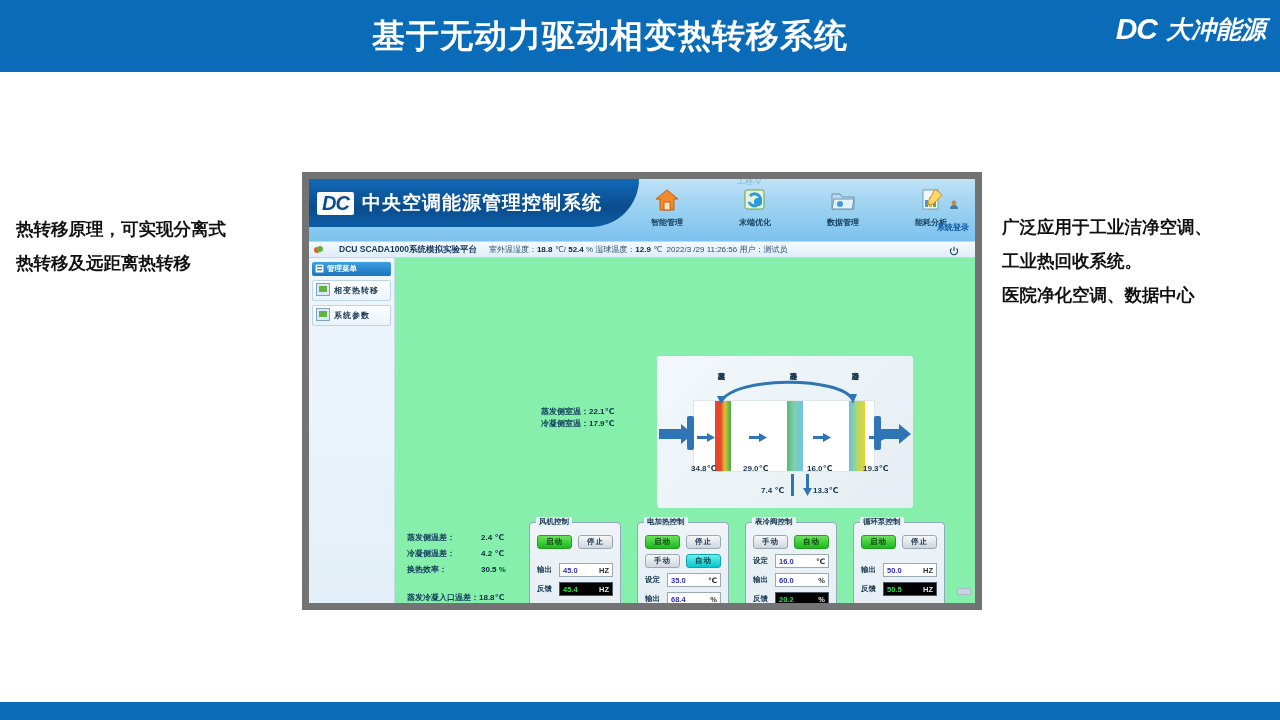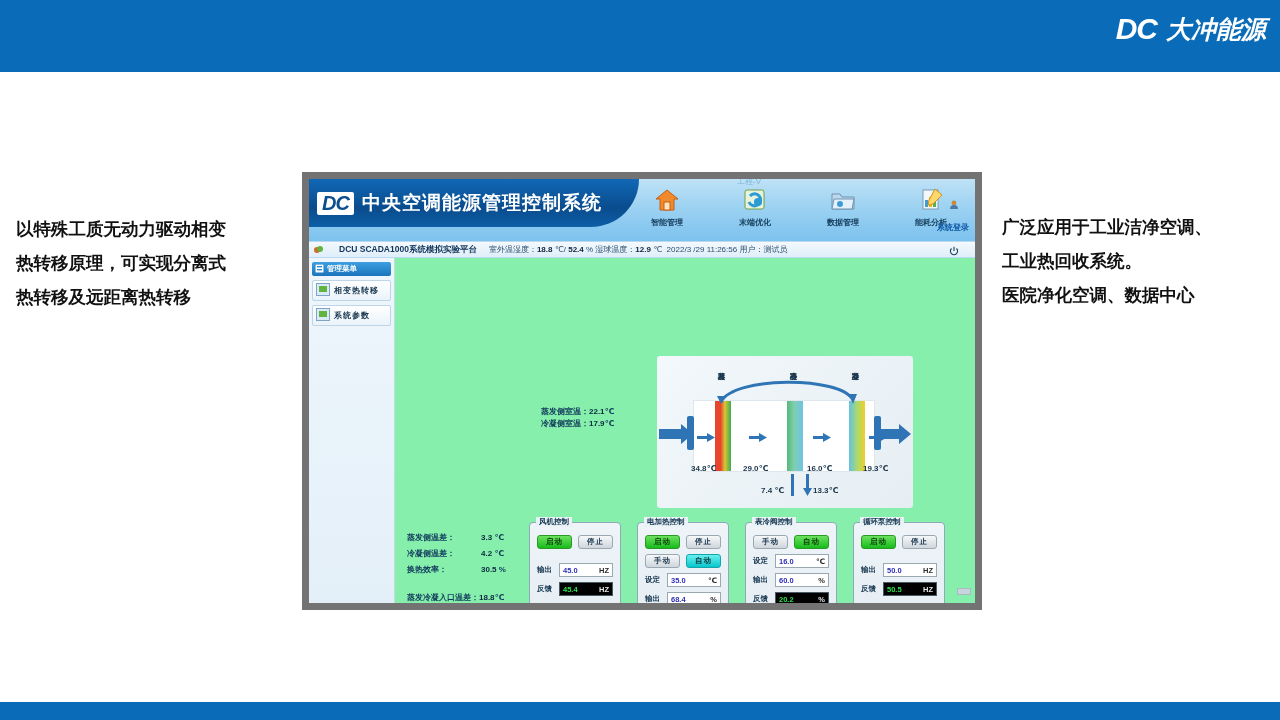--- a/index.html
+++ b/index.html
@@ -208,28 +208,28 @@
 
   .scroll-nub {
     position:absolute; right:4px; bottom:22px; width:14px; height:7px;
     background:#c7d4dc; border:1px solid #aab9c3;
   }
 </style>
 </head>
 <body>
 
 <div class="slide-header">
+  <div class="slide-title">基于无动力驱动相变热转移系统</div>
   <div class="brand-logo">
     <span class="brand-dc">DC</span>
     <span class="brand-cn">大冲能源</span>
   </div>
 </div>
 
 <div class="caption left">
-  <div>以特殊工质无动力驱动相变</div>
   <div>热转移原理，可实现分离式</div>
   <div>热转移及远距离热转移</div>
 </div>
 <div class="caption right">
   <div>广泛应用于工业洁净空调、</div>
   <div>工业热回收系统。</div>
   <div>医院净化空调、数据中心</div>
 </div>
 
 <div class="scada">
@@ -431,21 +431,21 @@
         <div style="position:absolute;left:146px;top:118px;">
           <svg width="9" height="22" viewBox="0 0 9 22">
               <path d="M3 0 h3 v14 h3 l-4.5 8 -4.5 -8 h3 z" fill="#2f74b5"></path>
             </svg>
         </div>
         <div class="temp-bot" style="left:156px;">13.3℃</div>
       </div>
 
       <div class="stats">
         <div class="row">
-          <span class="k">蒸发侧温差：</span><b>3.3</b>
+          <span class="k">蒸发侧温差：</span><b>2.4</b>
           <span>℃</span>
         </div>
         <div class="row">
           <span class="k">冷凝侧温差：</span><b>4.2</b>
           <span>℃</span>
         </div>
         <div class="row">
           <span class="k">换热效率：</span><b>30.5</b>
           <span>%</span>
         </div>

